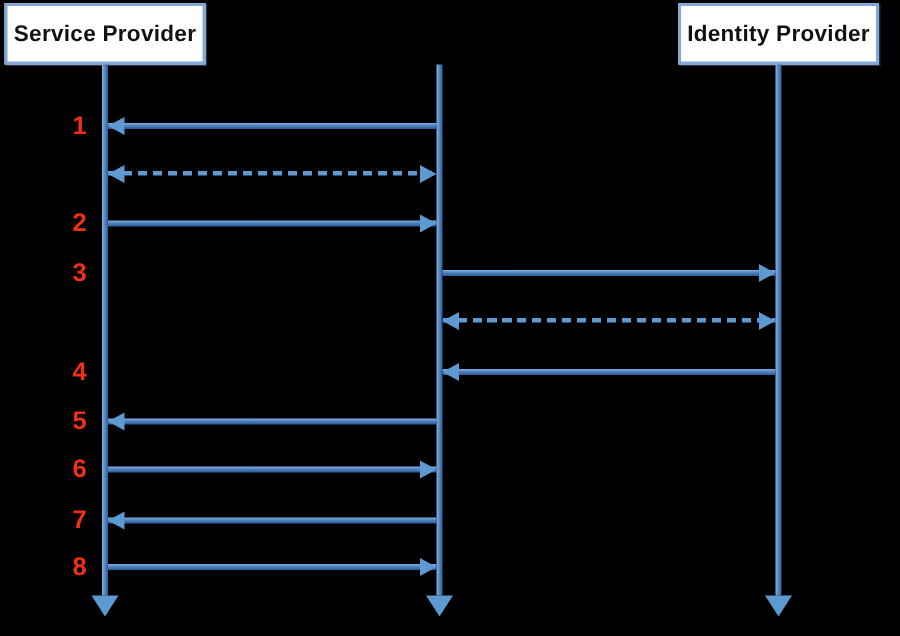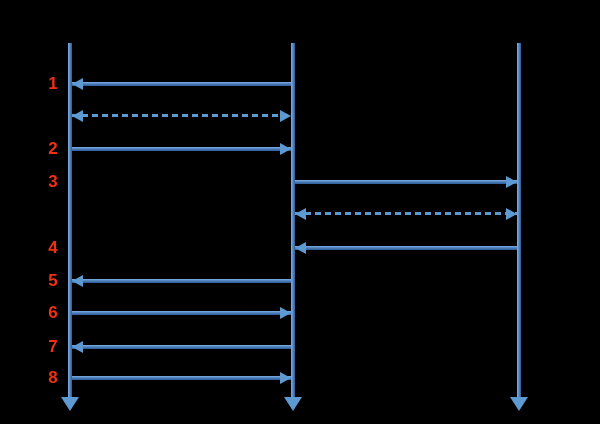--- a/index.html
+++ b/index.html
@@ -70,20 +70,26 @@
     color: var(--step-color,#f03014);
     font-weight: bold;
     font-size: 17px;
     line-height: 18px;
   }
 </style>
 </head>
 <body>
 
 <div class="canvas">
+  <div class="participant-box box-sp">
+    <span>Service Provider</span>
+  </div>
+  <div class="participant-box box-idp">
+    <span>Identity Provider</span>
+  </div>
 <div class="lifeline" style="left: 68px; top: 43px; height: 354px;"></div>
     <div class="lifeline-end" style="left: 61px; top: 397px;"></div>
     <div class="lifeline" style="left: 291px; top: 43px; height: 354px;"></div>
     <div class="lifeline-end" style="left: 284px; top: 397px;"></div>
     <div class="lifeline" style="left: 517px; top: 43px; height: 354px;"></div>
     <div class="lifeline-end" style="left: 510px; top: 397px;"></div>
     <div class="msg-line-solid" style="left: 72px; width: 219px; top: 82px;"></div>
     <div class="arrowhead left" style="top: 78px; left: 72px;"></div>
     <div class="msg-num" style="top: 75px;">1</div>
     <div class="msg-line-dashed" style="left: 72px; width: 219px; top: 114px;"></div>

